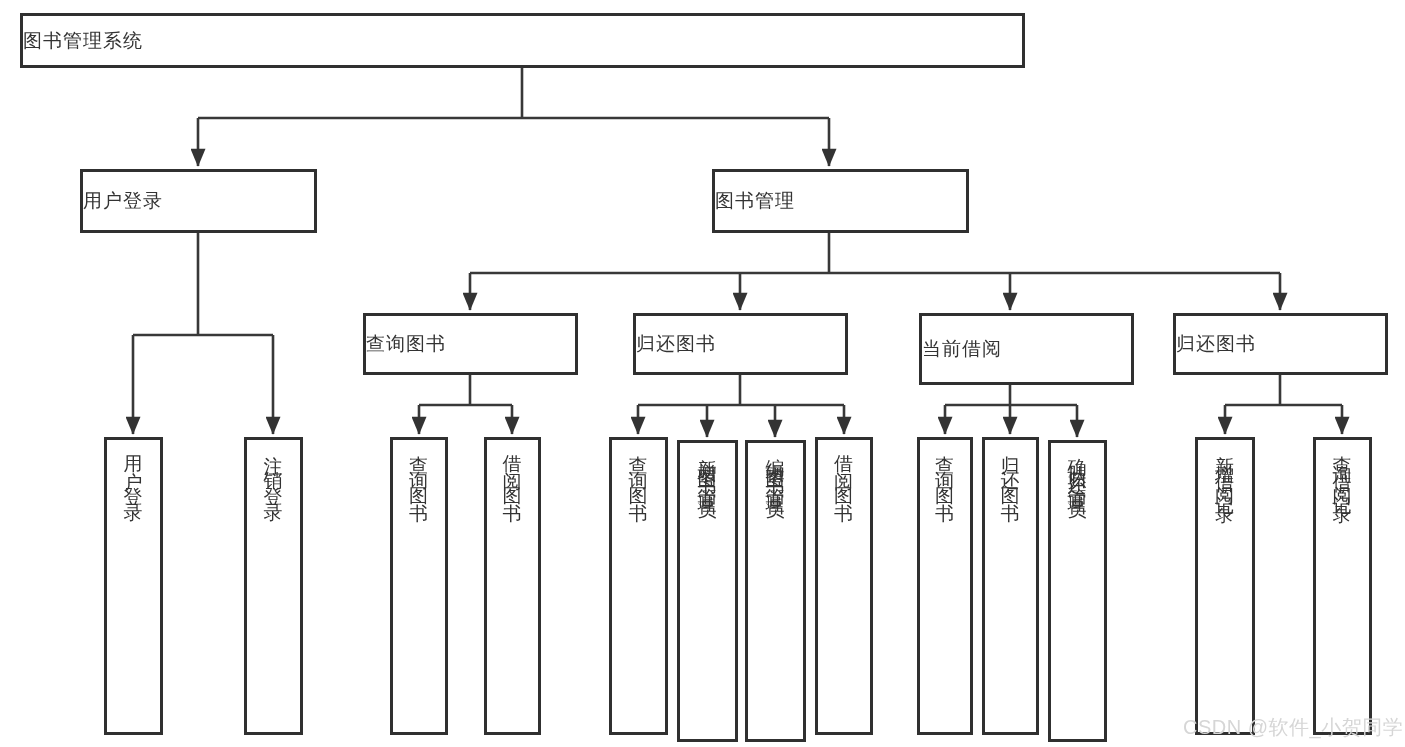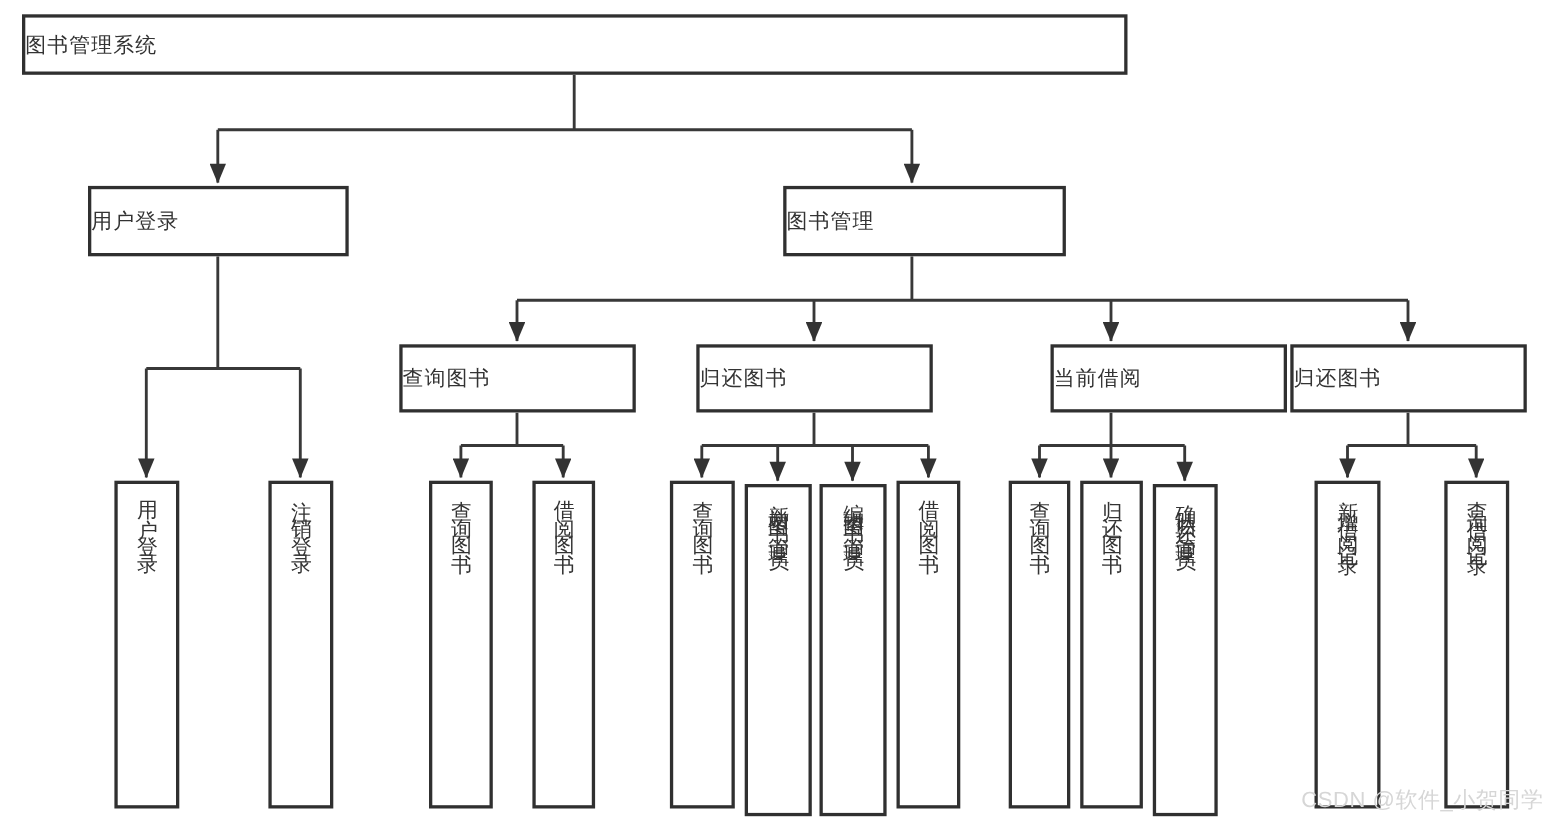--- a/index.html
+++ b/index.html
@@ -100,21 +100,21 @@
   <div class="node" style="left:712px;top:169px;width:257px;height:64px">
     <span>图书管理</span>
   </div>
 
   <div class="node" style="left:363px;top:313px;width:215px;height:62px">
     <span>查询图书</span>
   </div>
   <div class="node" style="left:633px;top:313px;width:215px;height:62px">
     <span>归还图书</span>
   </div>
-  <div class="node" style="left:955px;top:313px;width:215px;height:62px">
+  <div class="node" style="left:919px;top:313px;width:215px;height:72px">
     <span>当前借阅</span>
   </div>
   <div class="node" style="left:1173px;top:313px;width:215px;height:62px">
     <span>归还图书</span>
   </div>
 
   <div class="node vbox" style="left:104px;top:437px;width:59px;height:298px">
     <span>用户登录</span>
   </div>
   <div class="node vbox" style="left:244px;top:437px;width:59px;height:298px">

